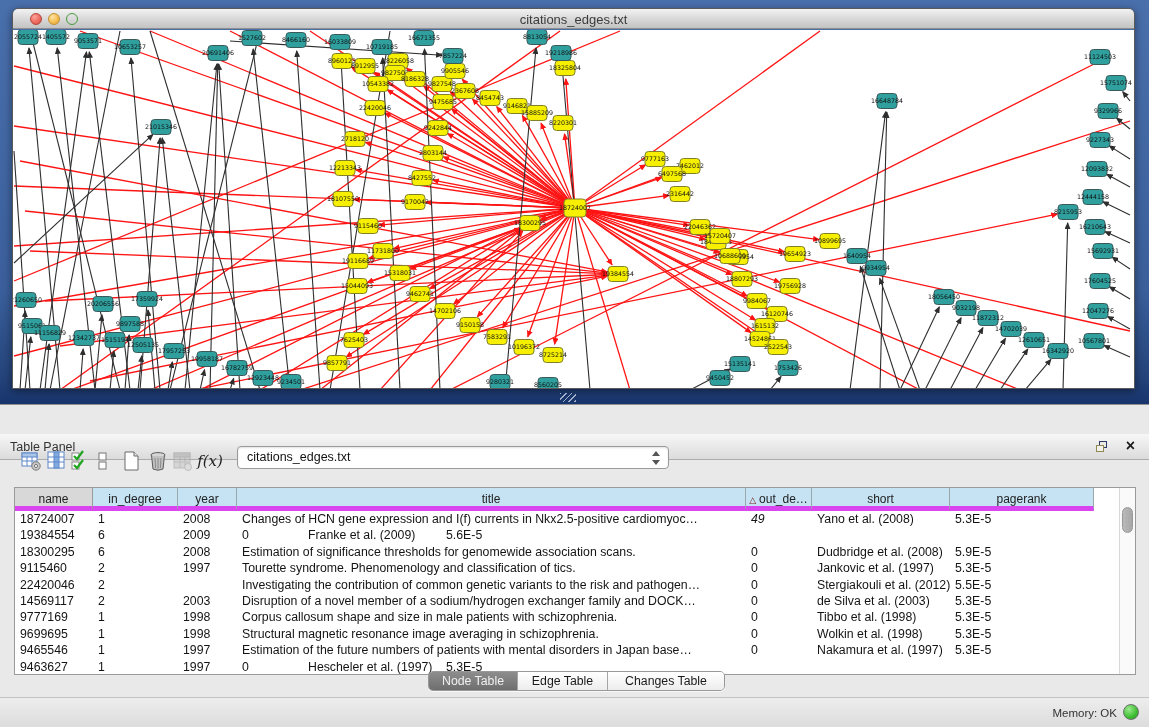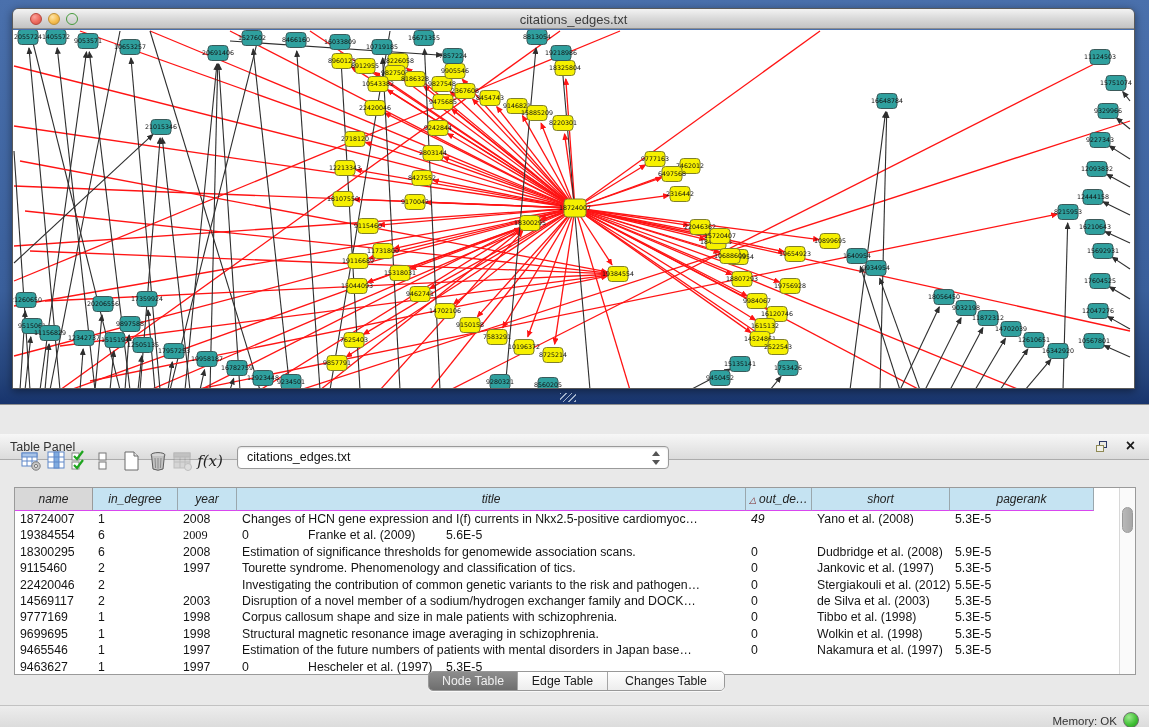--- a/index.html
+++ b/index.html
@@ -42,41 +42,41 @@
   .dropdown{position:absolute;left:237px;top:14px;width:432px;height:23px;background:#fff;
     border:1px solid #9a9a9a;border-radius:4px;font-size:12.5px;color:#111;
     line-height:21px;padding-left:9px;box-shadow:inset 0 1px 2px rgba(0,0,0,.12);}
   .dd-arrows{position:absolute;right:7px;top:4px;width:9px;height:14px;}
   .dd-arrows .up{position:absolute;left:0;top:0;width:0;height:0;border-left:4.5px solid transparent;border-right:4.5px solid transparent;border-bottom:5px solid #555;}
   .dd-arrows .dn{position:absolute;left:0;bottom:0;width:0;height:0;border-left:4.5px solid transparent;border-right:4.5px solid transparent;border-top:5px solid #555;}
   
   .table-wrap{position:absolute;left:14px;top:82px;width:1122px;height:188px;
     background:#fff;border:1px solid #9a9a9a;overflow:hidden;}
   .thead{position:absolute;left:0;top:0;height:23px;width:1104px;display:flex;}
-  .th{height:23px;border-right:1px solid #9aa7ad;border-bottom:1px solid #d946ef;
+  .th{height:23px;border-right:1px solid #9aa7ad;border-bottom:5px solid #d946ef;
     font-size:12px;color:#222;text-align:center;line-height:22px;background:#C5E3F2;
-    overflow:hidden;white-space:nowrap;font-style:italic;}
+    overflow:hidden;white-space:nowrap;}
   .th.gray{background:#D8D8D8;border-right-color:#9a9a9a;}
   .th .sort-tri{color:#7a2020;font-size:9px;margin-right:3px;}
   .tbody{position:absolute;left:0;top:23px;width:1104px;}
   .tr{display:flex;height:16.4px;line-height:16.4px;font-size:12.3px;color:#141414;}
   .td{padding-left:5px;overflow:hidden;white-space:nowrap;}
   .vscroll{position:absolute;right:0;top:0;width:16px;height:186px;background:#FAFAFA;border-left:1px solid #D8D8D8;}
   .vthumb{position:absolute;left:2px;top:19px;width:11px;height:26px;border-radius:6px;
     background:linear-gradient(90deg,#B9B9B9,#A7A7A7);border:1px solid #999;}
   
   .tabbar{position:absolute;left:0;top:266px;width:100%;height:22px;}
   .seg{position:absolute;left:428px;top:0;height:20px;display:flex;border:1px solid #989898;
     border-radius:5px;overflow:hidden;box-shadow:0 1px 0 rgba(255,255,255,.7);}
   .seg .tab{height:100%;font-size:12.3px;text-align:center;line-height:19px;
     background:linear-gradient(180deg,#FFFFFF,#EDEDED);color:#1a1a1a;border-right:1px solid #A5A5A5;}
   .seg .tab:last-child{border-right:none;}
   .seg .tab.sel{background:linear-gradient(180deg,#8D8D8D,#6E6E6E);color:#F0F0F0;}
   
-  .statusbar{position:absolute;left:0;bottom:0;width:100%;height:22px;
+  .statusbar{position:absolute;left:0;bottom:0;width:100%;height:30px;
     background:linear-gradient(180deg,#EDEDED,#DCDCDC);border-top:1px solid #C2C2C2;}
   .mem-label{position:absolute;right:32px;top:9px;font-size:11.5px;color:#333;}
   .mem-dot{position:absolute;right:10px;top:6px;width:16px;height:16px;border-radius:50%;
     background:radial-gradient(circle at 35% 30%,#9BEA8C,#3DBE32 60%,#2E9427);border:1px solid #6F6F6F;}
 </style>
 </head>
 <body>
 
 <div class="desktop">
 
@@ -800,21 +800,21 @@
             <div class="td" style="width: 85px;">1</div>
             <div class="td" style="width: 59px;">2008</div>
             <div class="td" style="width: 509px;">Changes of HCN gene expression and I(f) currents in Nkx2.5-positive cardiomyoc…</div>
             <div class="td" style="width: 66px; font-style: italic;">49</div>
             <div class="td" style="width: 138px;">Yano et al. (2008)</div>
             <div class="td" style="width: 144px;">5.3E-5</div>
           </div>
           <div class="tr">
             <div class="td" style="width: 78px;">19384554</div>
             <div class="td" style="width: 85px;">6</div>
-            <div class="td" style="width: 59px; font-family: Liberation Serif, serif;">2009</div>
+            <div class="td" style="width: 59px;">2009</div>
             <div class="td" style="width: 66px;">0</div>
             <div class="td" style="width: 138px;">Franke et al. (2009)</div>
             <div class="td" style="width: 144px;">5.6E-5</div>
           </div>
           <div class="tr">
             <div class="td" style="width: 78px;">18300295</div>
             <div class="td" style="width: 85px;">6</div>
             <div class="td" style="width: 59px;">2008</div>
             <div class="td" style="width: 509px;">Estimation of significance thresholds for genomewide association scans.</div>
             <div class="td" style="width: 66px;">0</div>

